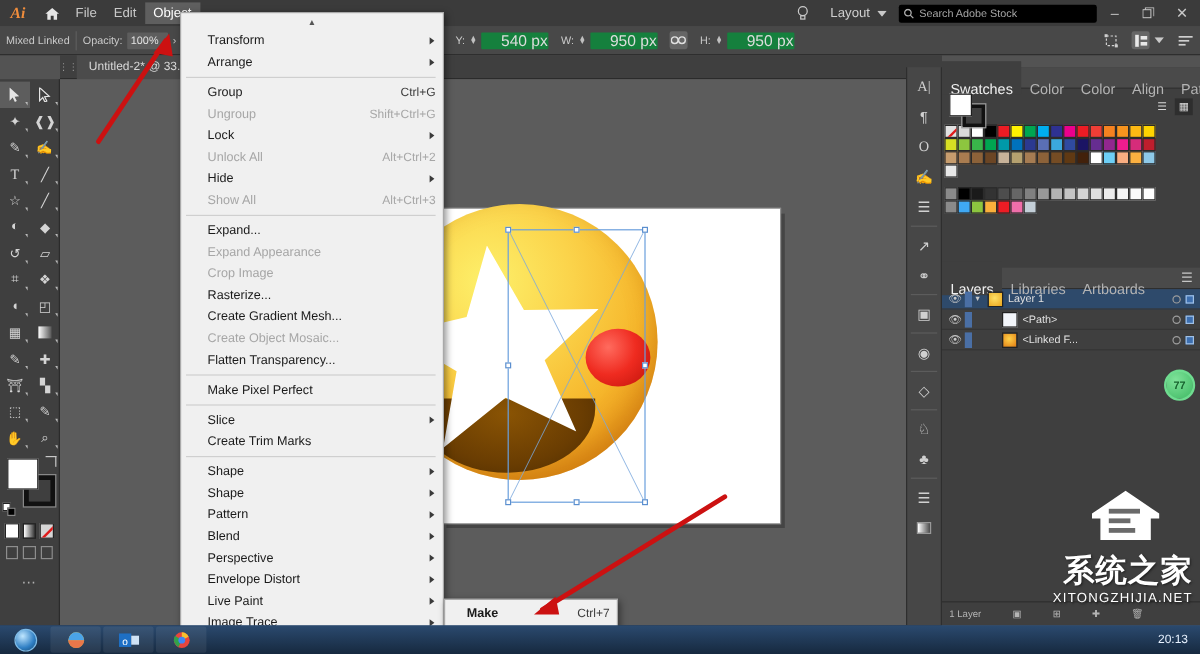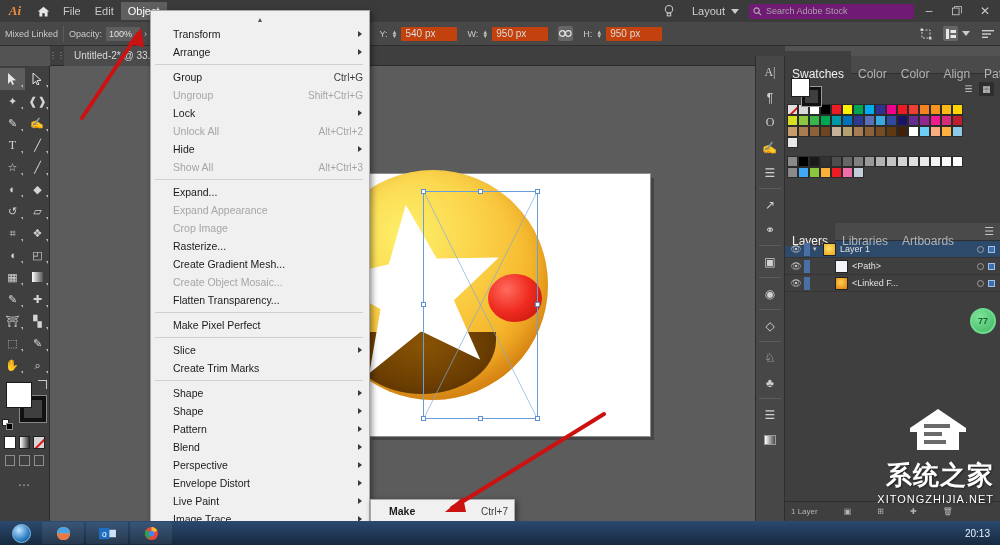--- a/index.html
+++ b/index.html
@@ -29,40 +29,40 @@
   }
   .menu-item.active { background:#5f5f5f; color:#fff; }
   .menubar-right {
     margin-left:auto; display:flex; align-items:center; height:22px; gap:2px; padding-right:2px;
   }
   .bulb { width:26px; display:flex; justify-content:center; align-items:center; }
   .layout-drop {
     display:flex; align-items:center; gap:6px; padding:2px 8px; font-size:11px; color:#cfcfcf;
   }
   .stock-search {
-    width:165px; height:15px; background:#701a75; border-radius:2px;
+    width:165px; height:15px; background:#000000; border-radius:2px;
     display:flex; align-items:center; gap:4px; padding:0 4px; font-size:9px; color:#a5a5a5;
   }
   .wctrl { width:26px; height:22px; display:flex; align-items:center; justify-content:center; color:#c8c8c8; font-size:12px; }
 
   
   .controlbar {
     position:absolute; left:0; top:22px; width:1000px; height:24px;
     background:#484848; display:flex; align-items:center; border-bottom:1px solid #2e2e2e;
     font-size:9px; color:#cacaca;
   }
   .cb-seg { display:flex; align-items:center; gap:4px; padding:0 5px; height:24px; }
   .cb-div { width:1px; height:16px; background:#5c5c5c; }
   .opacity-box {
     width:34px; height:14px; background:#5d5d5d; border-radius:1px;
     display:flex; align-items:center; padding-left:3px; font-size:9px; color:#e2e2e2;
   }
   .numfield {
-    width:56px; height:14px; background:#c2410c; border-radius:1px;
-    display:flex; align-items:center; padding-left:4px; font-size:10px; color:#dcdcdc;
+    width:56px; height:14px; background:#15803d; border-radius:1px;
+    display:flex; align-items:center; padding-left:16px; font-size:13px; color:#dcdcdc;
   }
   .spin { display:flex; flex-direction:column; line-height:4px; font-size:6px; color:#c0c0c0; }
   .icon-btn {
     width:15px; height:15px; display:flex; align-items:center; justify-content:center;
   }
   .icon-btn.sel { background:#666; border-radius:2px; }
   .proxy-grid { display:grid; grid-template-columns:repeat(3,4px); grid-template-rows:repeat(3,4px); gap:1px; }
   .proxy-grid i { width:3px; height:3px; border:1px solid #c3c3c3; border-radius:50%; display:block; }
   .proxy-grid i.on { background:#e8e8e8; border-radius:0; }
 

